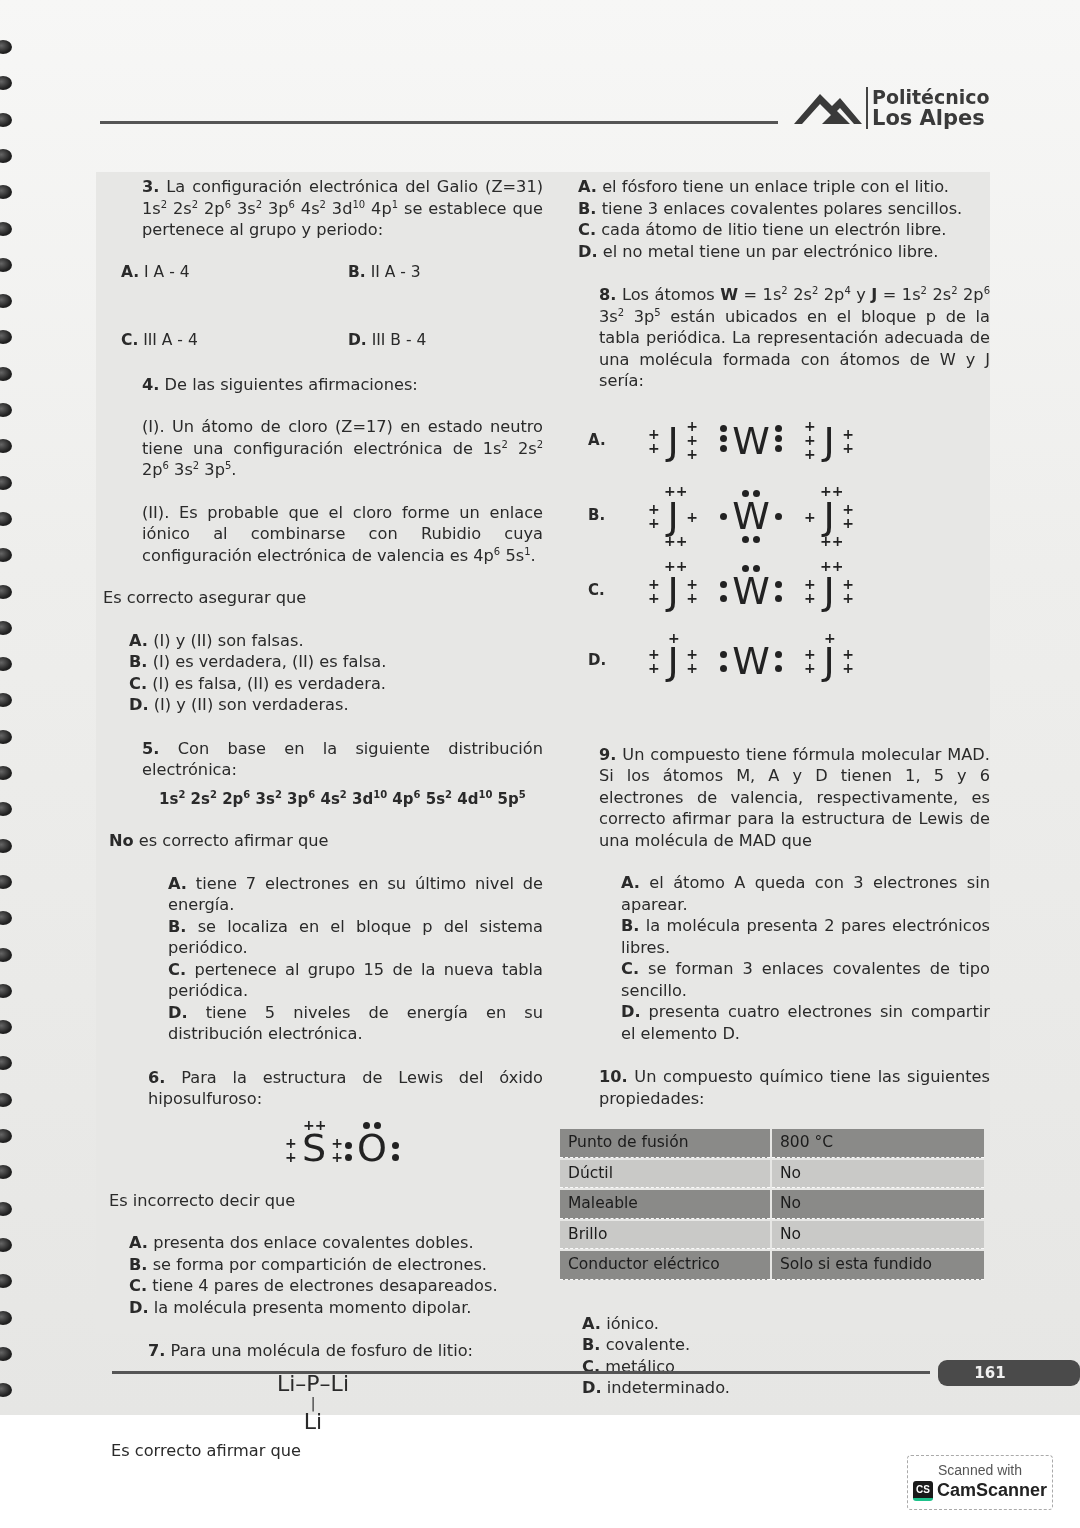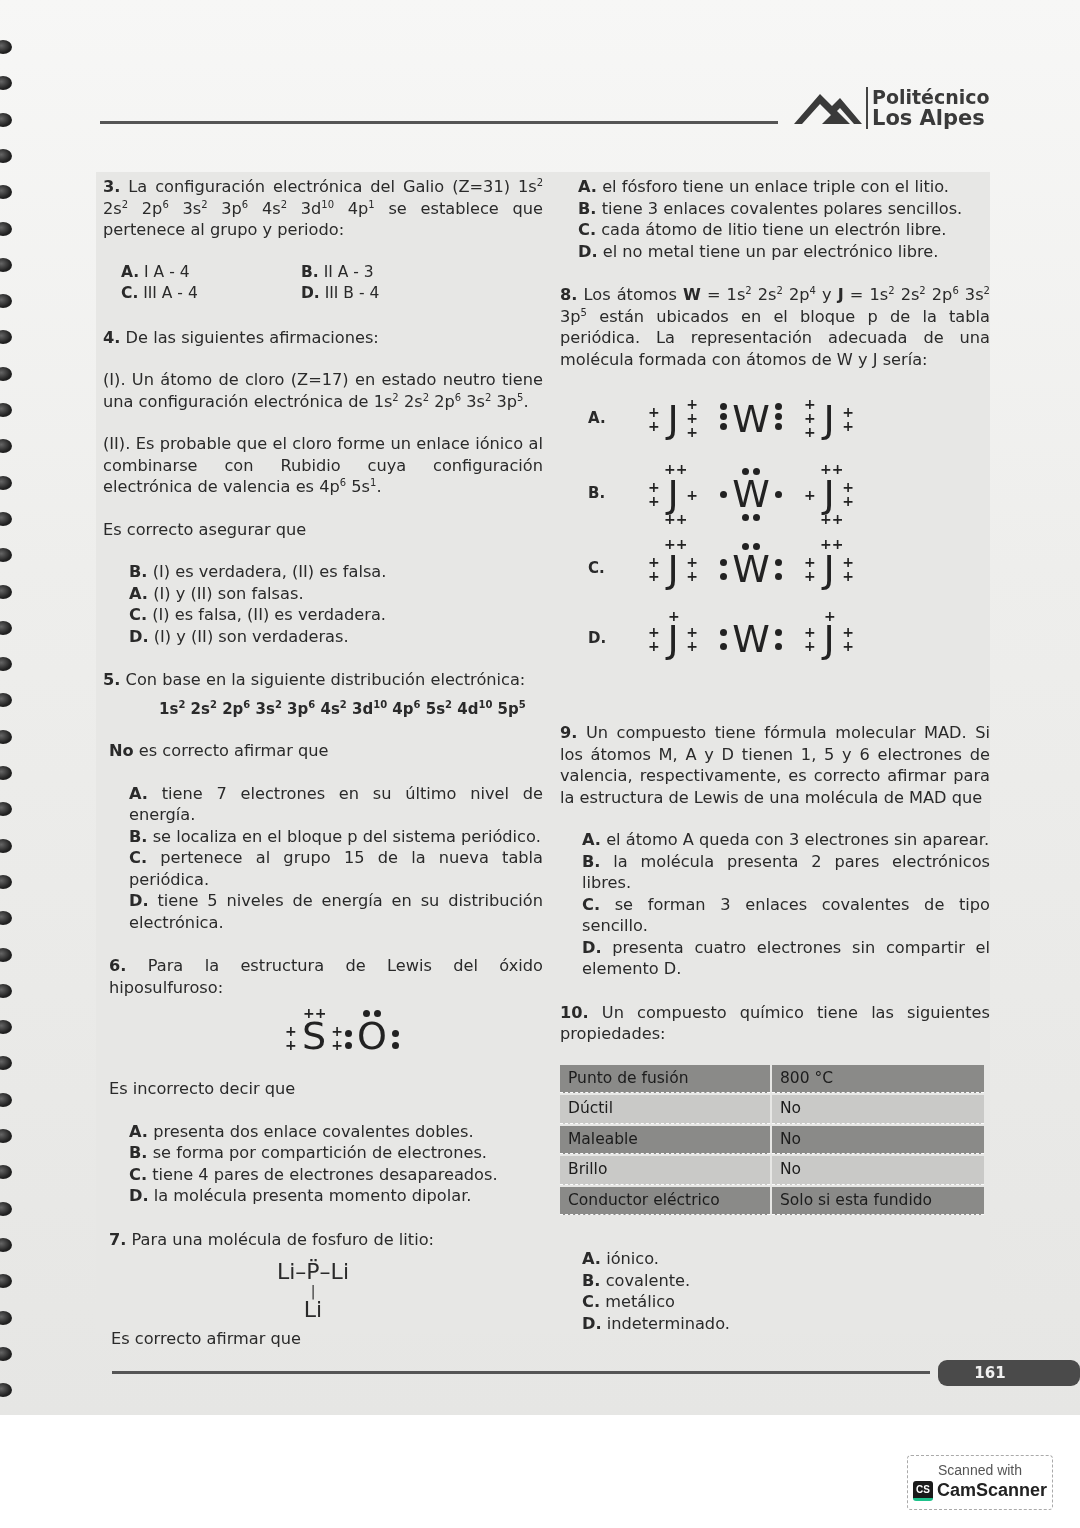--- a/index.html
+++ b/index.html
@@ -24,29 +24,29 @@
   .logo { position: absolute; left: 792px; top: 86px; display: flex; align-items: center; }
   .logo svg { width: 72px; height: 44px; }
   .logo-sep { width: 2px; height: 42px; background: #444; margin: 0 4px 0 2px; }
   .logo-text { font-family: "DejaVu Sans", sans-serif; font-weight: bold; color: #3a3a3a; line-height: 21px; }
   .logo-text .l1 { font-size: 19px; }
   .logo-text .l2 { font-size: 21px; }
 
   .col { position: absolute; font-size: 16.2px; line-height: 21.5px; }
   .col-left { left: 103px; top: 176px; width: 440px; }
   .col-right { left: 560px; top: 176px; width: 430px; }
-  .q { text-align: justify; }
+  .q { text-align: justify; margin-left: 39px; }
   .qnum { font-weight: bold; }
   .opt-letter { font-weight: bold; }
   sup { font-size: 10px; vertical-align: 6px; line-height: 0; }
   .opts { padding-left: 26px; }
   .gap-s { height: 21px; }
   .gap-m { height: 22px; }
 
-  .grid-opts { display: grid; grid-template-columns: 180px 180px; padding-left: 18px; font-size: 15.5px; }
+  .grid-opts { display: grid; grid-template-columns: 180px 180px; padding-left: 18px; font-size: 15.5px; gap: 47px; }
 
   .formula { font-weight: bold; font-size: 15px; padding-left: 56px; margin: 8px 0; }
 
   .lewis-row { display: flex; align-items: center; height: 70px; }
   .lewis-label { width: 90px; font-weight: bold; font-size: 15px; padding-left: 28px; }
   .lewis-group { display: flex; gap: 26px; align-items: center; }
   .atom { position: relative; display: inline-block; width: 46px; height: 56px; text-align: center; font-size: 38px; line-height: 56px; color: #222; }
   .atom .e { position: absolute; font-size: 14px; font-weight: bold; line-height: 14px; color: #222; }
   .atom .dot { position: absolute; width: 7px; height: 7px; border-radius: 50%; background: #222; }
 
@@ -155,22 +155,22 @@
       (I). Un átomo de cloro (Z=17) en estado neutro tiene una configuración electrónica de 1s<sup>2</sup> 2s<sup>2</sup> 2p<sup>6</sup> 3s<sup>2</sup> 3p<sup>5</sup>.
     </div>
     <div class="gap-s"></div>
     <div class="q">
       <span>(II). Es probable que el cloro forme un enlace iónico al combinarse con Rubidio cuya configuración electrónica de valencia es</span> 4p<sup>6</sup> 5s<sup>1</sup>.
     </div>
     <div class="gap-s"></div>
     <div>Es correcto asegurar que</div>
     <div class="gap-s"></div>
     <div class="opts">
+      <div><span class="opt-letter">A.</span> <span>(I) y (II) son falsas.</span></div>
       <div><span class="opt-letter">B.</span> <span>(I) es verdadera, (II) es falsa.</span></div>
-      <div><span class="opt-letter">A.</span> <span>(I) y (II) son falsas.</span></div>
       <div><span class="opt-letter">C.</span> <span>(I) es falsa, (II) es verdadera.</span></div>
       <div><span class="opt-letter">D.</span> <span>(I) y (II) son verdaderas.</span></div>
     </div>
 
     <div class="gap-m"></div>
 
     <div class="q">
       <span class="qnum">5.</span>
       <span>Con base en la siguiente distribución electrónica:</span>
     </div>

